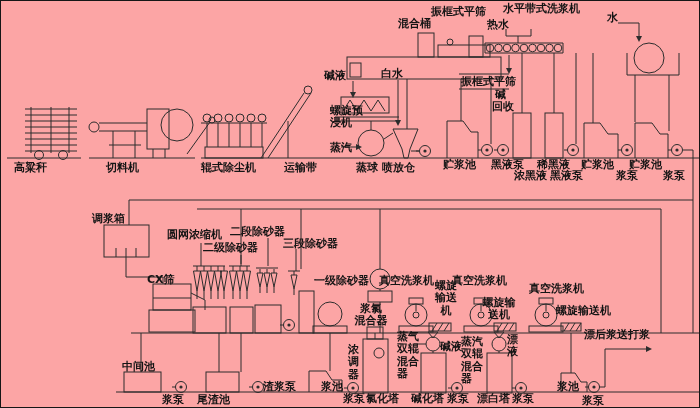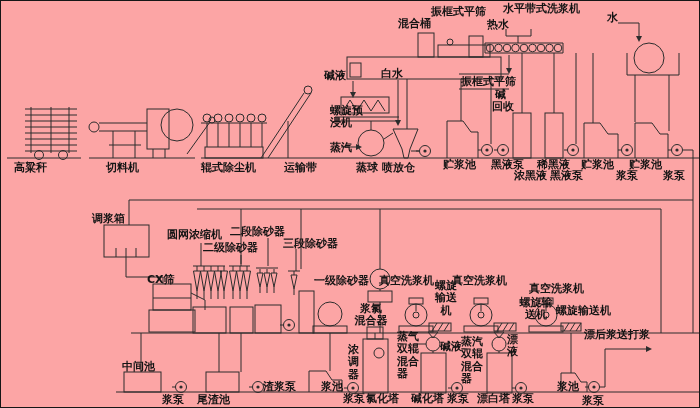--- a/index.html
+++ b/index.html
@@ -277,21 +277,21 @@
 <div class="lbl" style="left:146px;top:273px">CX筛</div>
 <div class="lbl" style="left:313px;top:274px">一级除砂器</div>
 <div class="lbl" style="left:378px;top:274px">真空洗浆机</div>
 <div class="lbl" style="left:451px;top:274px">真空洗浆机</div>
 <div class="lbl" style="left:528px;top:282px">真空洗浆机</div>
 <div class="lbl w42 c" style="left:349px;top:302px">浆氯
 混合器</div>
 <div class="lbl w26 c" style="left:432px;top:279px">螺旋
 输送
 机</div>
-<div class="lbl w40 c" style="left:515px;top:296px">螺旋输
+<div class="lbl w40 c" style="left:478px;top:296px">螺旋输
 送机</div>
 <div class="lbl" style="left:555px;top:304px">螺旋输送机</div>
 <div class="lbl w26" style="left:396px;top:330px">蒸气
 双辊
 混合
 器</div>
 <div class="lbl" style="left:439px;top:340px">碱液</div>
 <div class="lbl w26" style="left:460px;top:335px">蒸汽
 双辊
 混合

